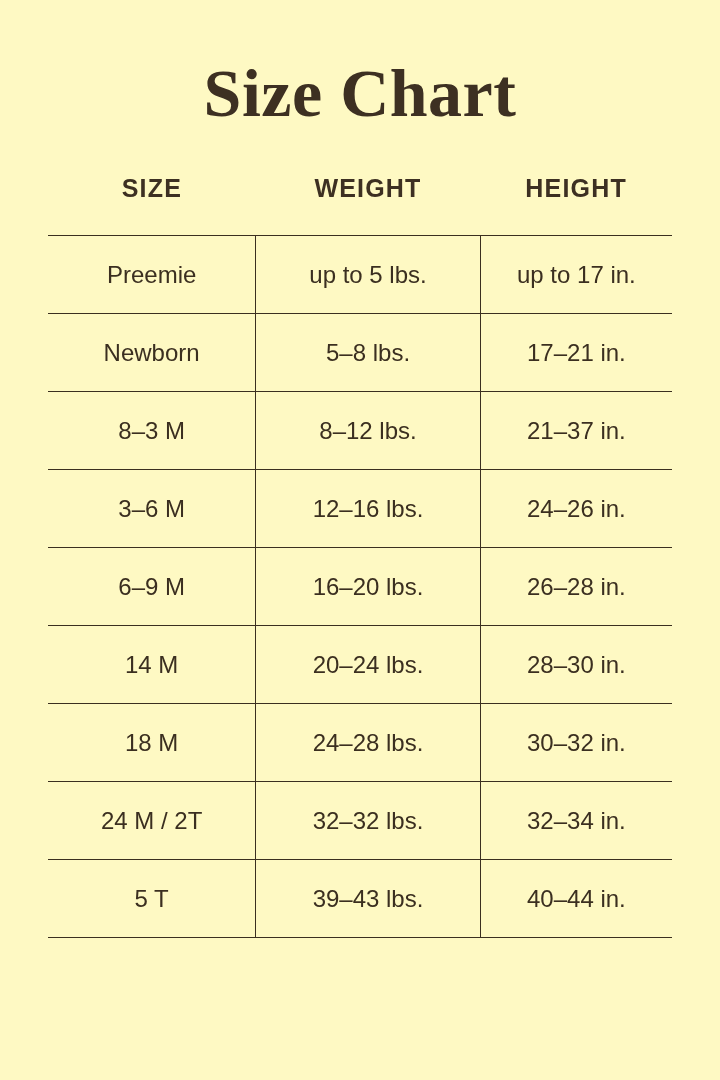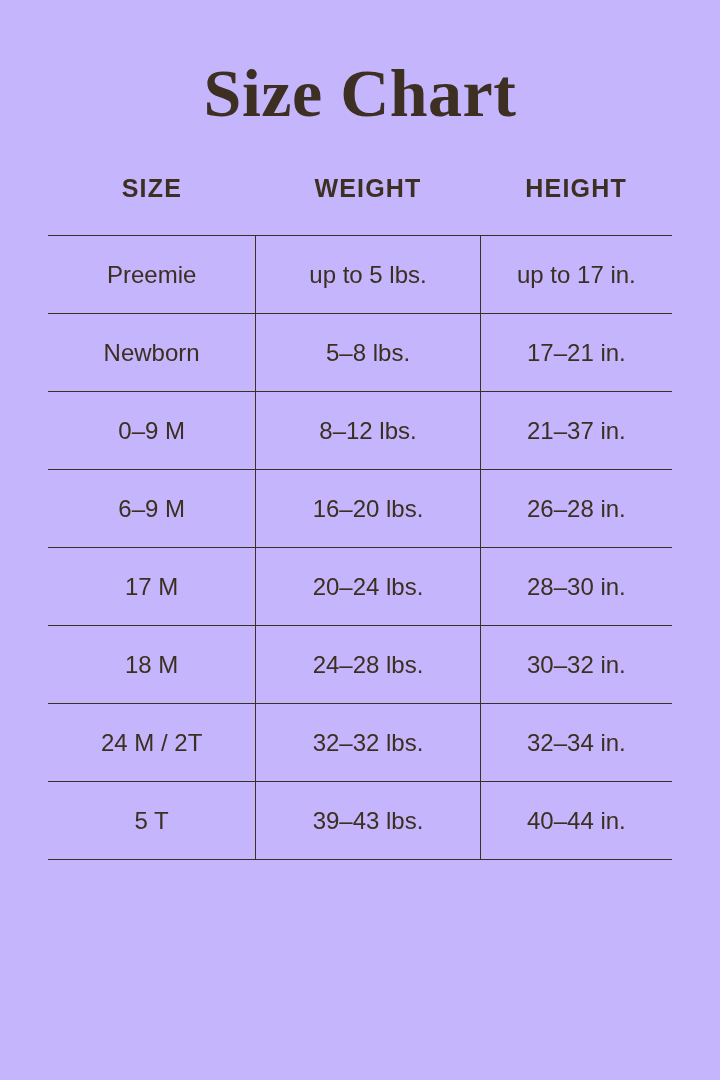--- a/index.html
+++ b/index.html
@@ -12,21 +12,21 @@
     background: #f3ece1;
     font-family: "Liberation Sans", sans-serif;
     color: #3b2f20;
     overflow: hidden;
   }
   .page {
     width: 720px;
     height: 1080px;
     box-sizing: border-box;
     position: relative;
-    background: #c4b5fd;
+    background: #fef9c3;
   }
   .title {
     font-family: "Liberation Serif", serif;
     font-weight: bold;
     font-size: 68px;
     letter-spacing: 0.5px;
     text-align: center;
     color: #3d3022;
     padding-top: 58px;
     line-height: 1.05;
@@ -97,31 +97,36 @@
           <td class="cell-size">Preemie</td>
           <td class="cell-weight">up to 5 lbs.</td>
           <td class="cell-height">up to 17 in.</td>
         </tr>
         <tr>
           <td class="cell-size">Newborn</td>
           <td class="cell-weight">5–8 lbs.</td>
           <td class="cell-height">17–21 in.</td>
         </tr>
         <tr>
-          <td class="cell-size">0–9 M</td>
+          <td class="cell-size">8–3 M</td>
           <td class="cell-weight">8–12 lbs.</td>
           <td class="cell-height">21–37 in.</td>
+        </tr>
+        <tr>
+          <td class="cell-size">3–6 M</td>
+          <td class="cell-weight">12–16 lbs.</td>
+          <td class="cell-height">24–26 in.</td>
         </tr>
         <tr>
           <td class="cell-size">6–9 M</td>
           <td class="cell-weight">16–20 lbs.</td>
           <td class="cell-height">26–28 in.</td>
         </tr>
         <tr>
-          <td class="cell-size">17 M</td>
+          <td class="cell-size">14 M</td>
           <td class="cell-weight">20–24 lbs.</td>
           <td class="cell-height">28–30 in.</td>
         </tr>
         <tr>
           <td class="cell-size">18 M</td>
           <td class="cell-weight">24–28 lbs.</td>
           <td class="cell-height">30–32 in.</td>
         </tr>
         <tr>
           <td class="cell-size">24 M / 2T</td>

